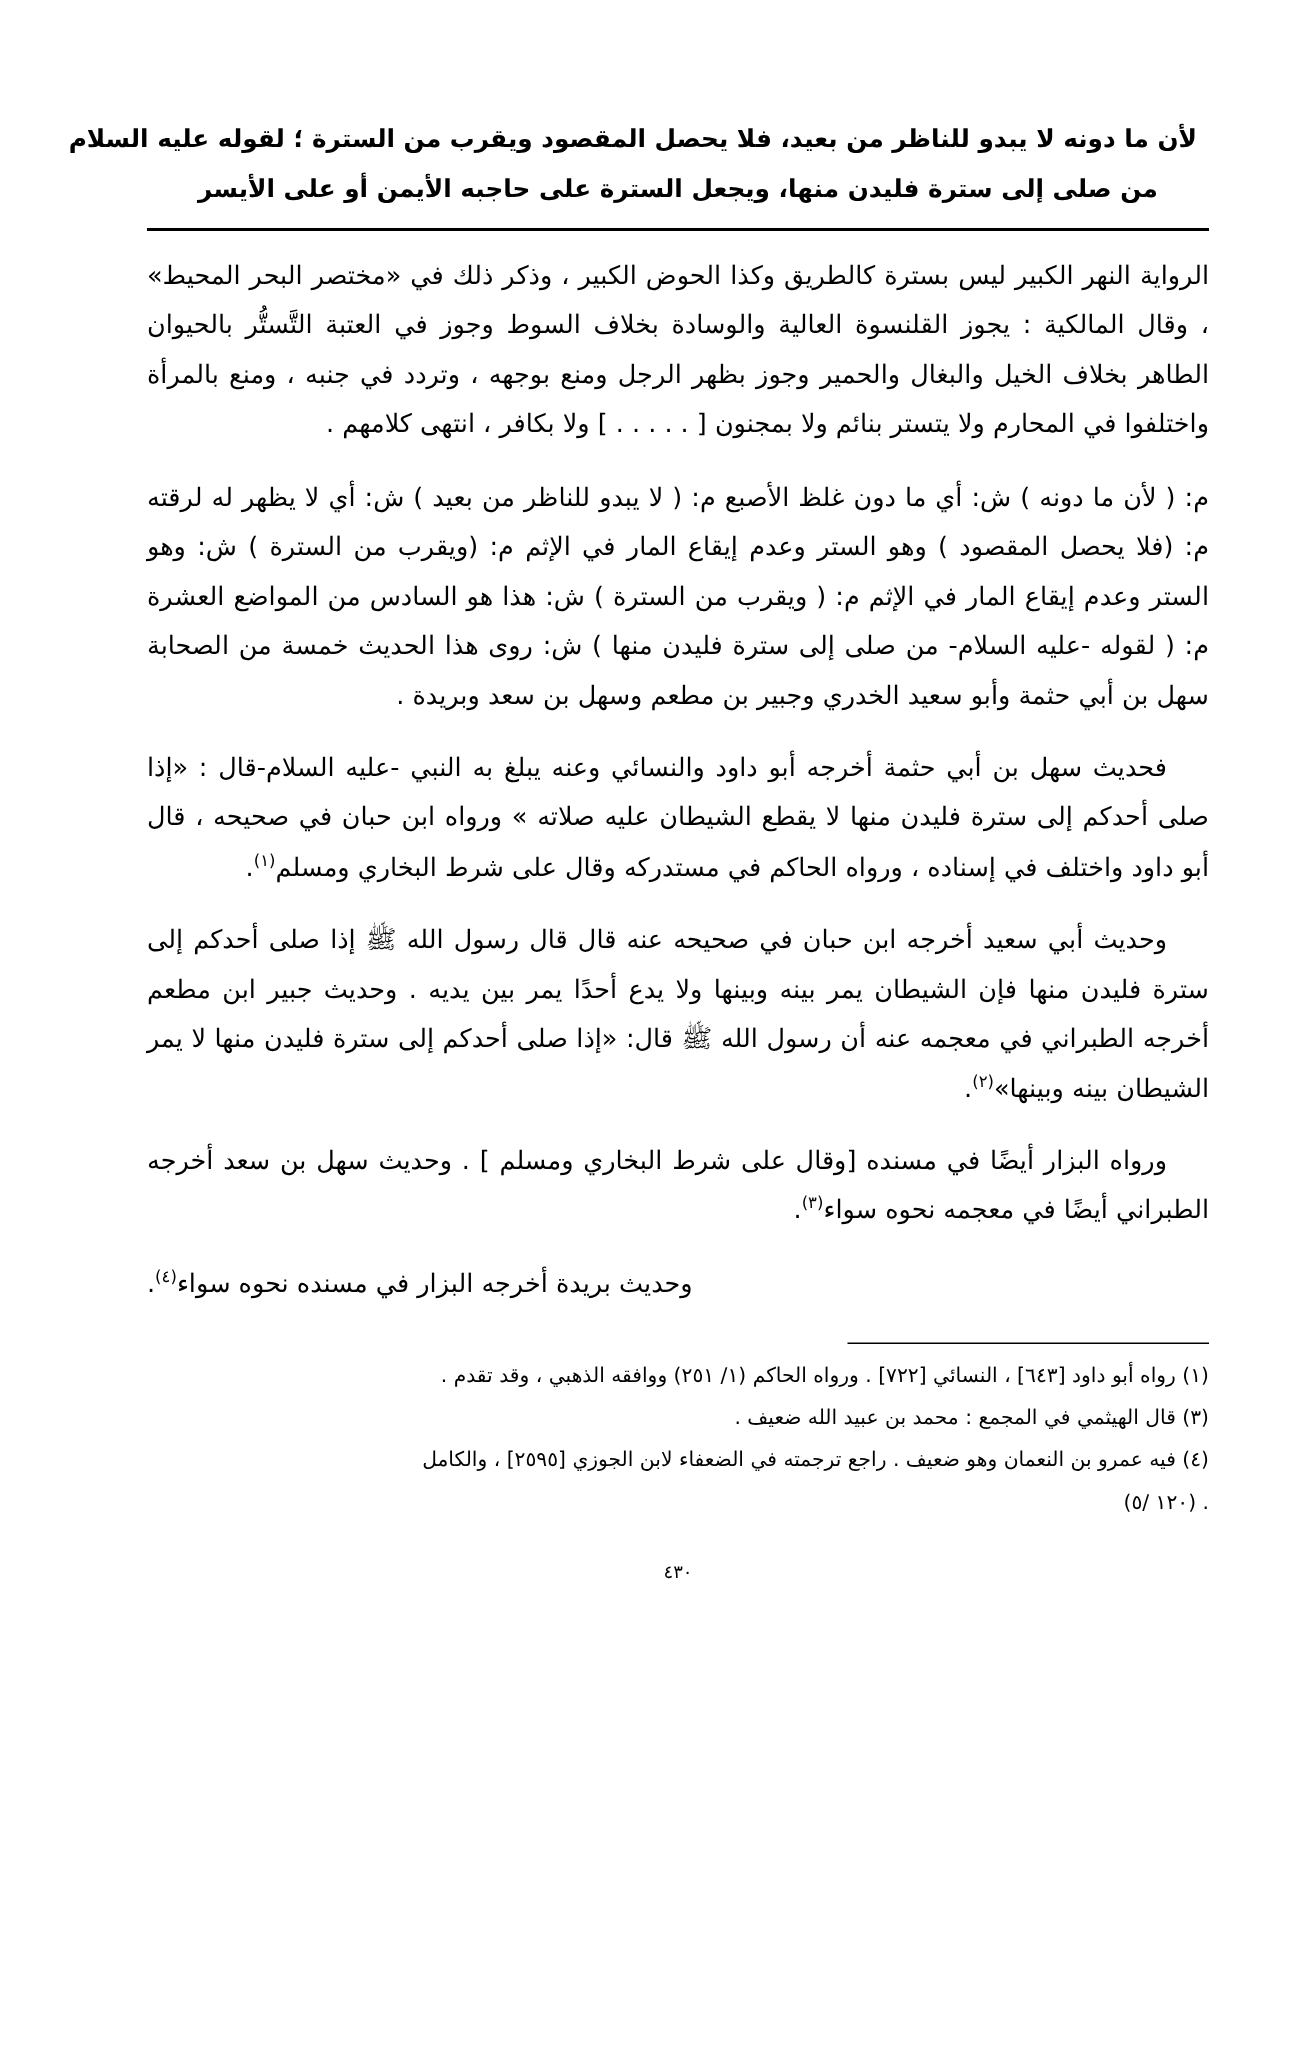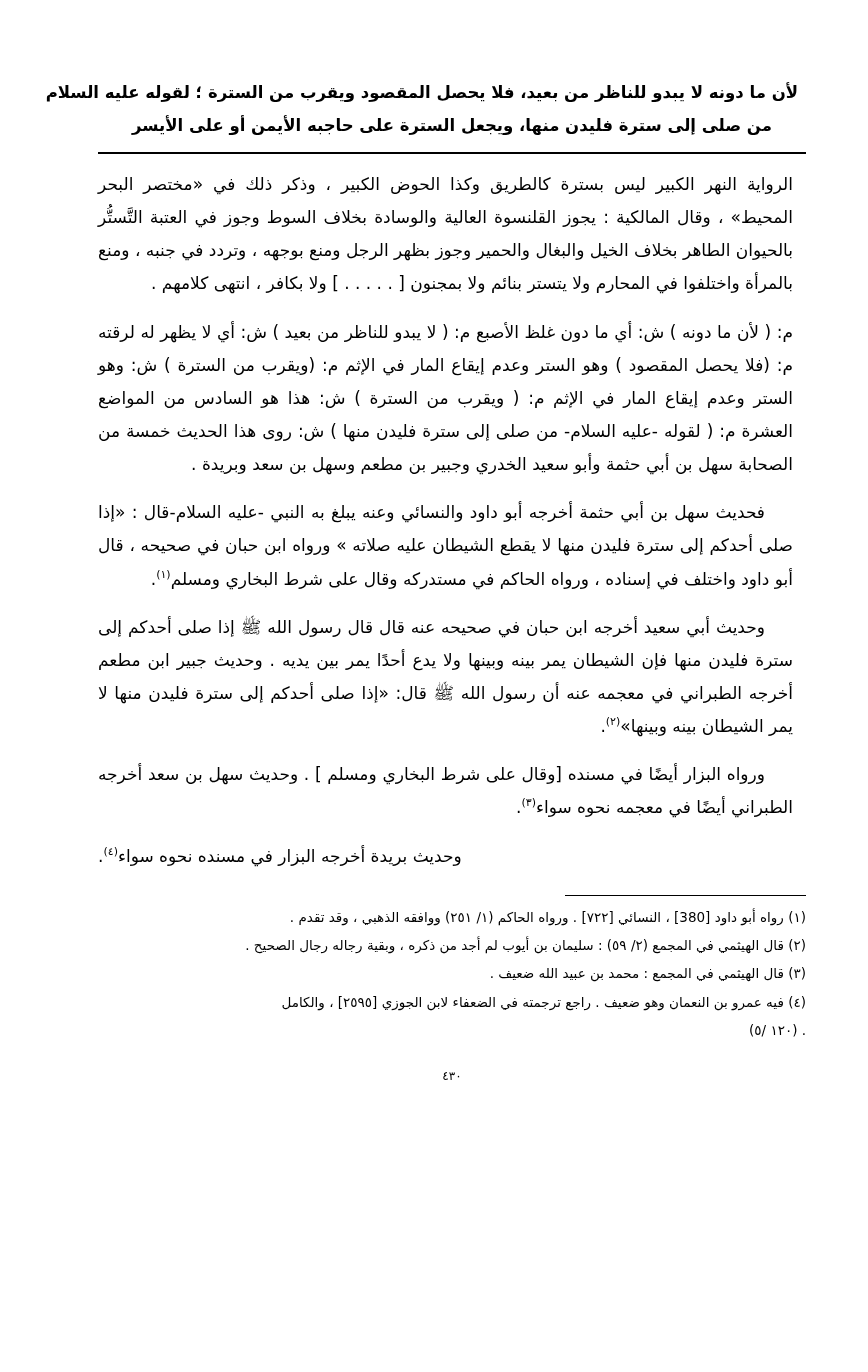--- a/index.html
+++ b/index.html
@@ -41,21 +41,21 @@
     margin: 6px 0 14px 0;
   }
   .body-text {
     font-size: 17px;
     line-height: 1.95;
     text-align: justify;
     text-justify: inter-word;
     color: #000;
   }
   p.para {
-    margin: 0 13px 15px 0;
+    margin: 0 0 15px 0;
     text-indent: 0;
   }
   p.para.indent {
     text-indent: 28px;
   }
   .center-line {
     text-align: left;
   }
   sup.fn {
     font-size: 11px;
@@ -115,22 +115,21 @@
     <p class="para indent"><span>ورواه البزار أيضًا في مسنده [وقال على شرط البخاري ومسلم ] . وحديث سهل بن سعد أخرجه الطبراني أيضًا في معجمه نحوه سواء</span><sup class="fn">(٣)</sup><span>.</span></p>
 
     <p class="para indent center-line"><span>وحديث بريدة أخرجه البزار في مسنده نحوه سواء</span><sup class="fn">(٤)</sup><span>.</span></p>
 
 
   </div>
 
   <hr class="footnote-rule">
 
   <div class="footnotes">
-    <div>(١) رواه أبو داود [380] ، النسائي [٧٢٢] . ورواه الحاكم (١/ ٢٥١) ووافقه الذهبي ، وقد تقدم .</div>
-    <div>(٢) قال الهيثمي في المجمع (٢/ ٥٩) : سليمان بن أيوب لم أجد من ذكره ، وبقية رجاله رجال الصحيح .</div>
+    <div>(١) رواه أبو داود [٦٤٣] ، النسائي [٧٢٢] . ورواه الحاكم (١/ ٢٥١) ووافقه الذهبي ، وقد تقدم .</div>
     <div>(٣) قال الهيثمي في المجمع : محمد بن عبيد الله ضعيف .</div>
     <div>(٤) فيه عمرو بن النعمان وهو ضعيف . راجع ترجمته في الضعفاء لابن الجوزي [٢٥٩٥] ، والكامل</div>
     <div class="fn-tail">. (١٢٠ /٥)</div>
   </div>
 
   <div class="page-number">٤٣٠</div>
 
 </div>
 
 </body></html>

